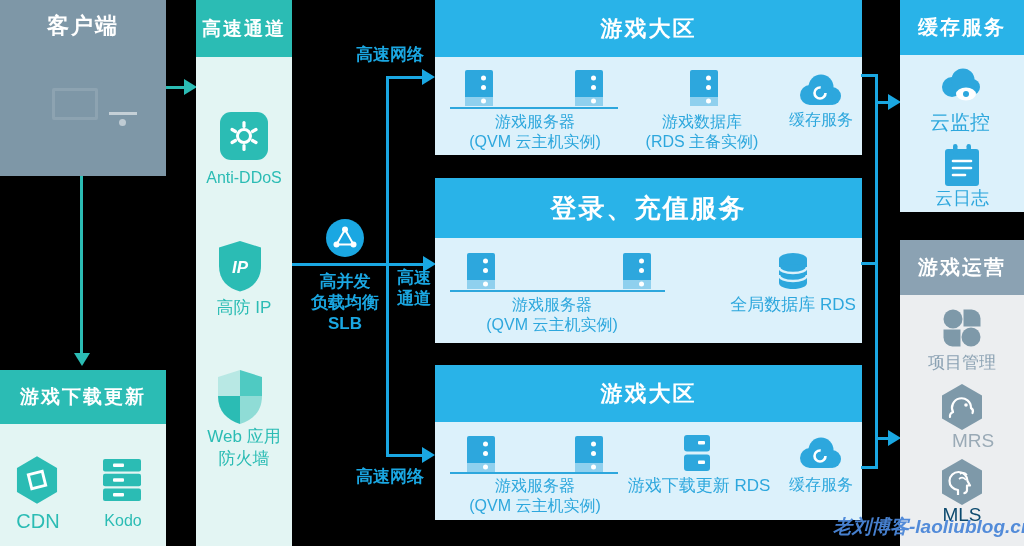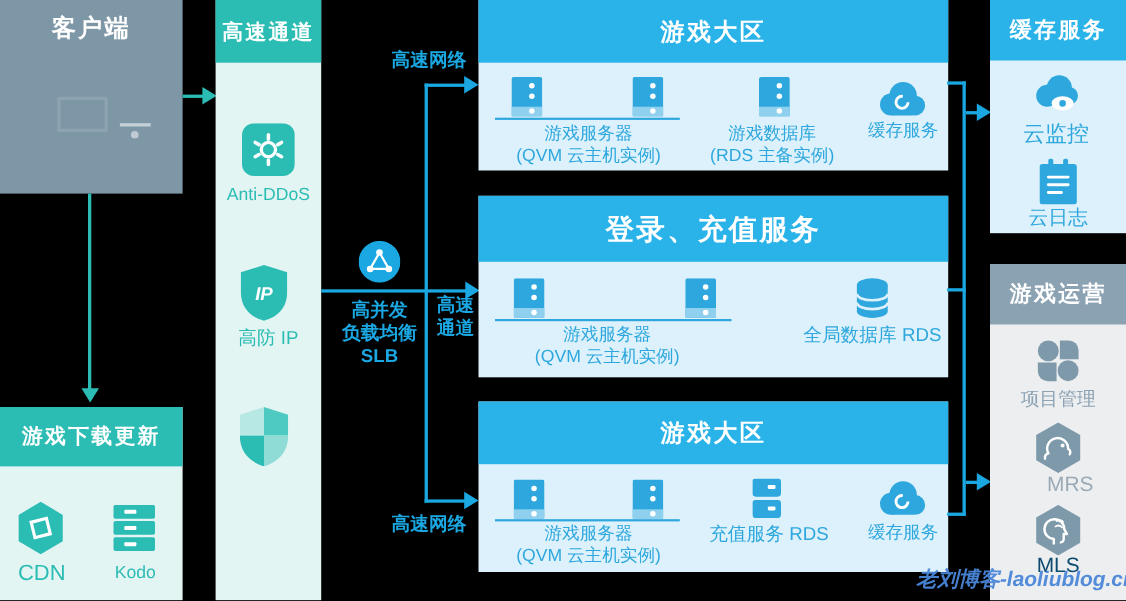--- a/index.html
+++ b/index.html
@@ -101,20 +101,22 @@
             </clipPath>
           </defs>
         <g clip-path="url(#wafclip)">
           <rect x="0" y="0" width="24" height="26" fill="#B8E8E4"></rect>
           <rect x="24" y="0" width="24" height="26" fill="#4FCAC2"></rect>
           <rect x="0" y="26" width="24" height="28" fill="#2BBCB4"></rect>
           <rect x="24" y="26" width="24" height="28" fill="#8FDCD6"></rect>
         </g>
       </svg>
     </div>
+    <div class="lbl teallbl pre" style="left:0;top:426px;width:96px;">Web 应用
+防火墙</div>
   </div>
 
   <div class="line" style="left:292px;top:263px;width:134px;height:3px;"></div>
   <div class="arr-r" style="left:423px;top:256px;"></div>
   <div class="abs" style="left:326px;top:219px;">
     <svg viewBox="0 0 38 38" width="38" height="38">
       <circle cx="19" cy="19" r="19" fill="#1AA7E2"></circle>
       <path d="M19 10.5 L27.5 25.5 H10.5 Z" fill="none" stroke="#fff" stroke-width="2"></path>
       <circle cx="19" cy="10.5" r="3" fill="#fff"></circle>
         <circle cx="10.5" cy="25.5" r="3" fill="#fff"></circle>
@@ -241,21 +243,21 @@
     <div class="lbl itemlbl pre" style="left:5px;top:111px;width:190px;">游戏服务器
 (QVM 云主机实例)</div>
     <div class="abs" style="left:249px;top:70px;">
       <svg viewBox="0 0 26 36" width="26" height="36">
         <rect width="26" height="16.5" rx="3" fill="#2DA7DD"></rect>
           <rect y="19.5" width="26" height="16.5" rx="3" fill="#2DA7DD"></rect>
         <rect x="14" y="6" width="7" height="3.5" rx="1" fill="#fff"></rect>
           <rect x="14" y="25.5" width="7" height="3.5" rx="1" fill="#fff"></rect>
       </svg>
     </div>
-    <div class="lbl itemlbl" style="left:184px;top:111px;width:160px;font-size:17px;">充值服务 RDS</div>
+    <div class="lbl itemlbl" style="left:184px;top:111px;width:160px;font-size:17px;">游戏下载更新 RDS</div>
     <div class="abs" style="left:363px;top:72px;">
       <svg viewBox="0 0 44 32" width="44" height="32">
         <g fill="#2DA7DD">
             <circle cx="12" cy="21" r="10"></circle>
             <circle cx="23" cy="13" r="12.5"></circle>
             <circle cx="34" cy="22" r="9"></circle>
             <rect x="10" y="20" width="25" height="11" rx="4"></rect>
           </g>
         <circle cx="22" cy="19" r="5.5" fill="none" stroke="#fff" stroke-width="2.6" stroke-dasharray="26 9"></circle>
       </svg>

